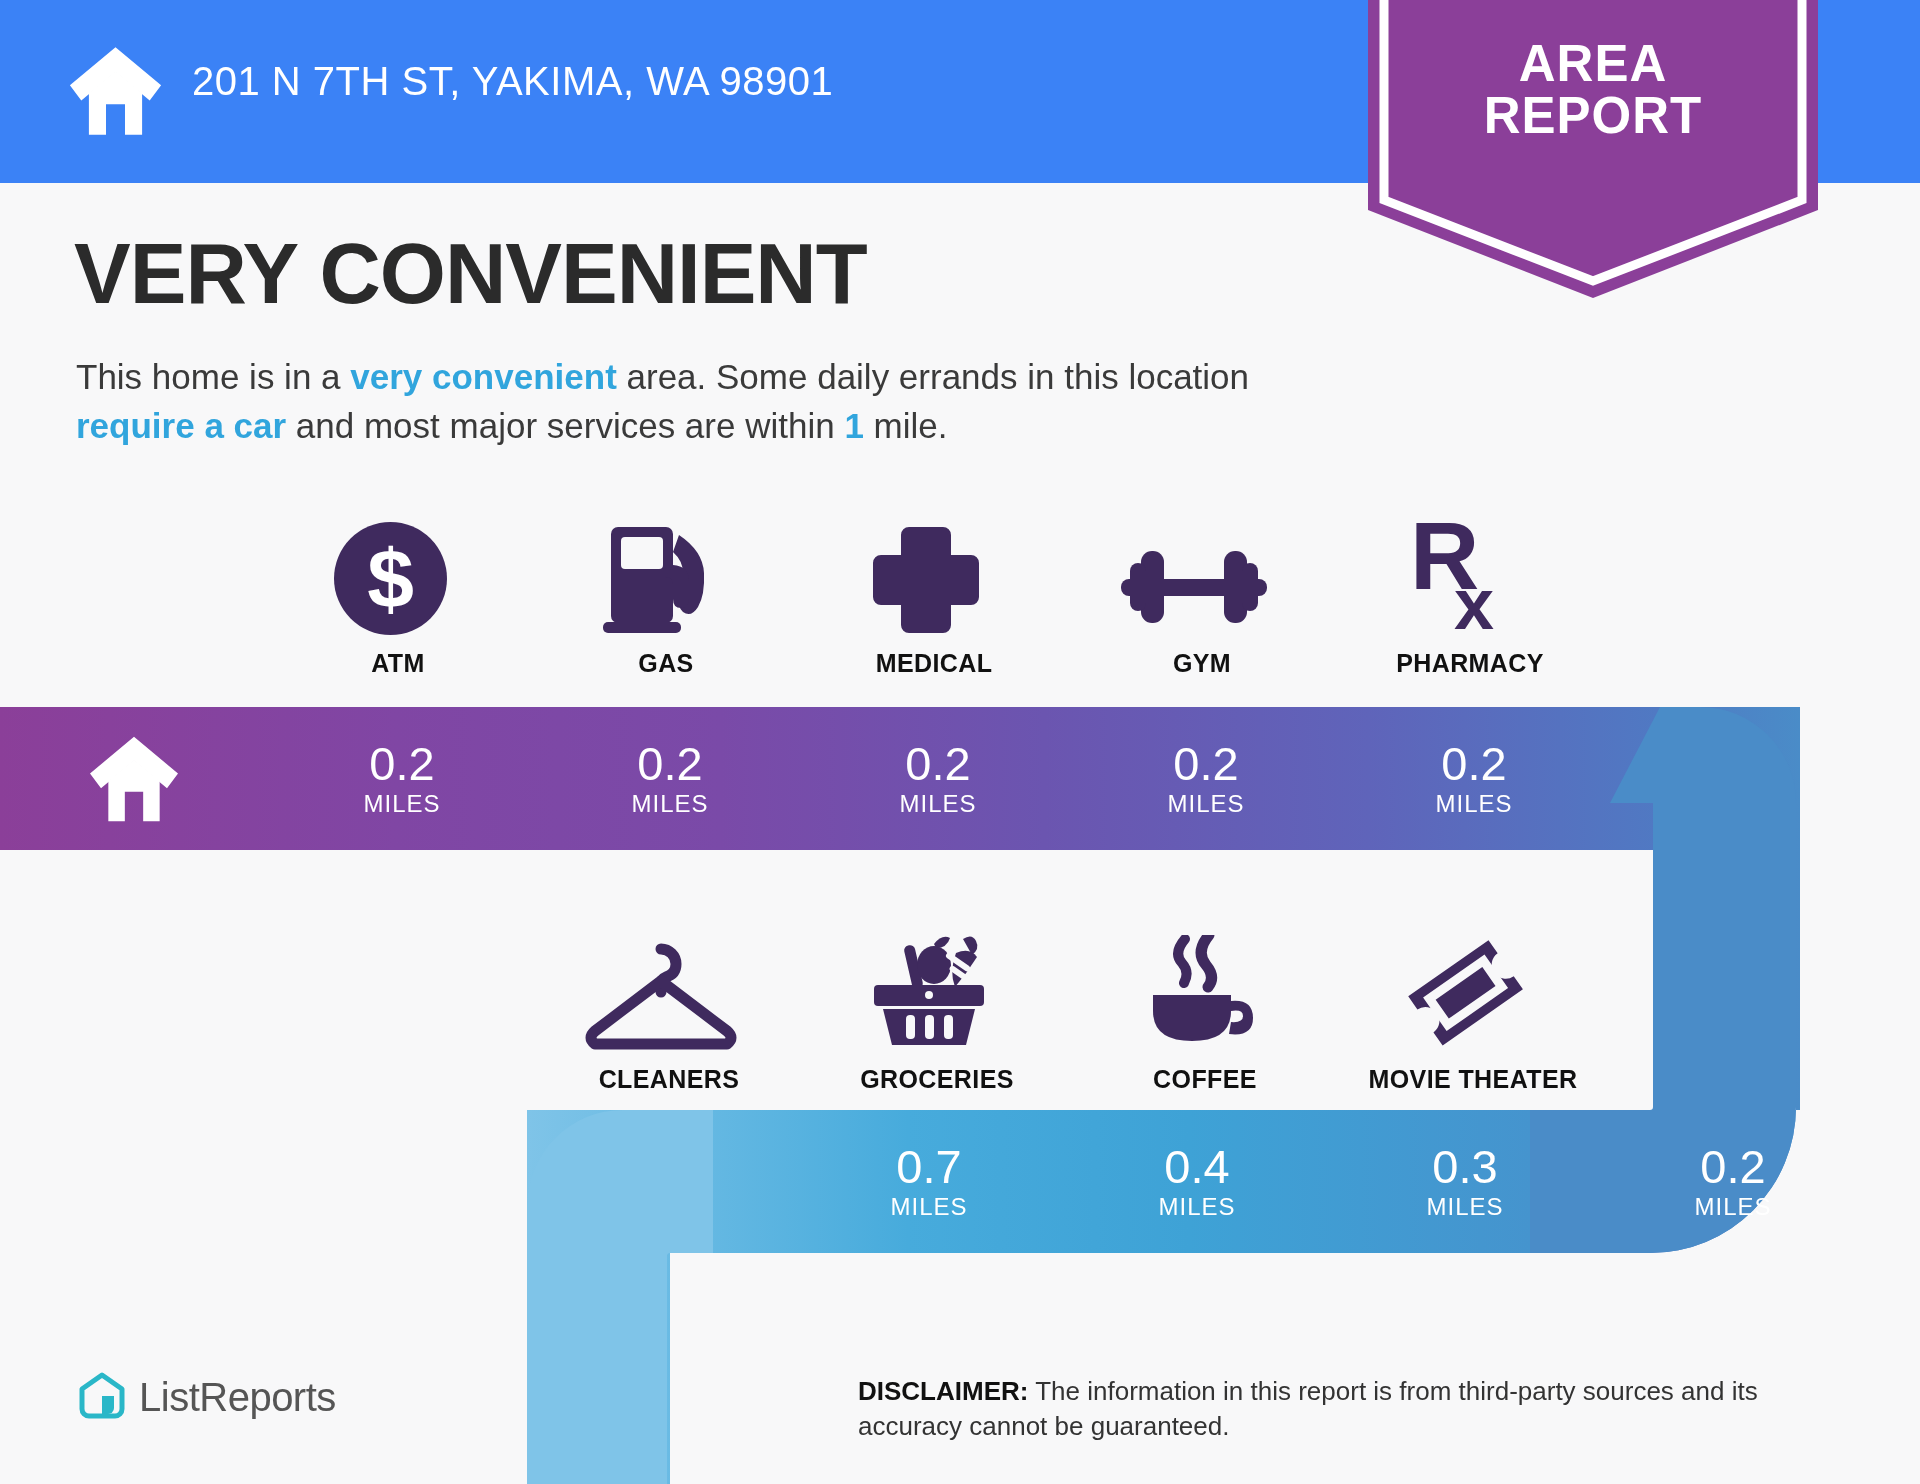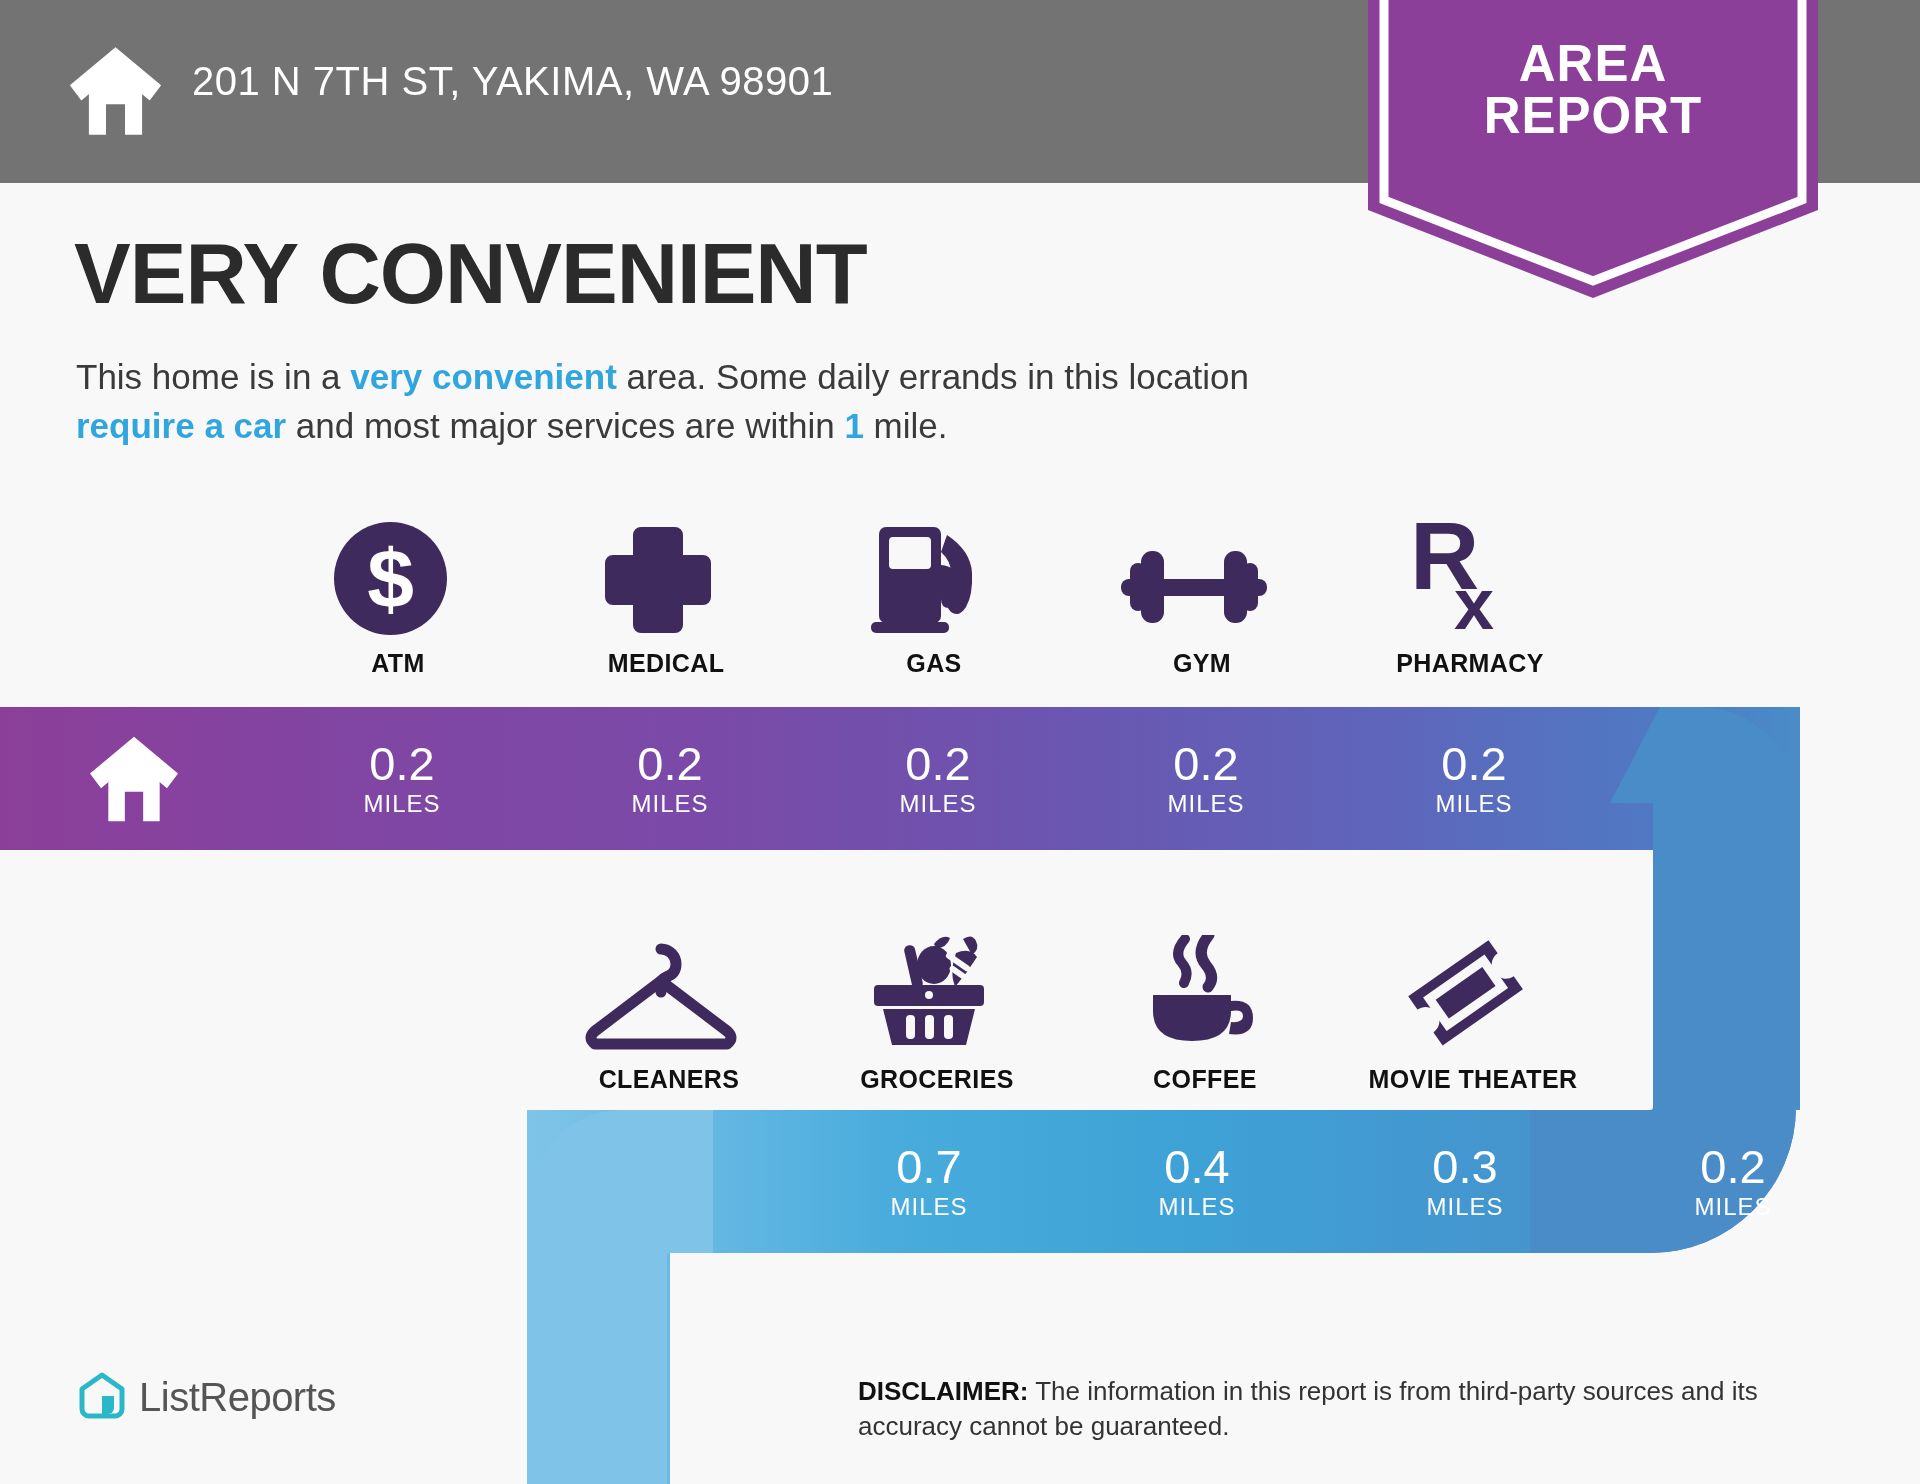--- a/index.html
+++ b/index.html
@@ -7,21 +7,21 @@
   body {
     background:#f8f8f9;
     font-family:"Liberation Sans", sans-serif;
     position:relative;
     overflow:hidden;
   }
 
   
   #header {
     position:absolute; left:0; top:0; width:1920px; height:183px;
-    background:#737373;
+    background:#3b82f6;
   }
   #header-home-icon { position:absolute; left:68px; top:45px; width:95px; height:92px; }
   #header-address {
     position:absolute; left:192px; top:59px;
     color:#ffffff; font-size:40px; font-weight:500; letter-spacing:0.5px;
     white-space:nowrap;
   }
 
   
   #badge { position:absolute; left:1368px; top:0; width:481px; height:298px; }
@@ -115,38 +115,38 @@
       <svg width="113" height="113" viewBox="0 0 113 113">
         <circle cx="56.5" cy="56.5" r="56.5" fill="#3f2a5e"></circle>
         <text x="56.5" y="86" text-anchor="middle" font-family="Liberation Sans, sans-serif" font-size="84" font-weight="700" fill="#ffffff">$</text>
       </svg>
     </div>
     <div class="icon-label">ATM</div>
   </div>
 
   <div class="icon-cell">
     <div class="icon-art">
-      <svg width="110" height="110" viewBox="0 0 110 110">
-        <path d="M38 2 h34 a8 8 0 0 1 8 8 v20 h20 a8 8 0 0 1 8 8 v34 a8 8 0 0 1 -8 8 h-20 v20 a8 8 0 0 1 -8 8 h-34 a8 8 0 0 1 -8 -8 v-20 h-20 a8 8 0 0 1 -8 -8 v-34 a8 8 0 0 1 8 -8 h20 v-20 a8 8 0 0 1 8 -8 Z" fill="#3f2a5e"></path>
-      </svg>
-    </div>
-    <div class="icon-label">MEDICAL</div>
-  </div>
-
-  <div class="icon-cell">
-    <div class="icon-art">
       <svg width="118" height="112" viewBox="0 0 118 112">
         <rect x="12" y="4" width="62" height="96" rx="7" fill="#3f2a5e"></rect>
         <rect x="22" y="14" width="42" height="32" rx="4" fill="#f8f8f9"></rect>
         <rect x="4" y="99" width="78" height="11" rx="5" fill="#3f2a5e"></rect>
         <path d="M80 12 q24 16 25 38 q1 22 -6 34 q-7 11 -15 5 q-6 -5 -3 -16 q3 -12 3 -23 q0 -12 -10 -21 Z" fill="#3f2a5e"></path>
         <path d="M74 42 q16 1 16 16 v18 q0 9 -8 9 q-8 0 -8 -9 v-15 q0 -7 -8 -7 Z" fill="#3f2a5e"></path>
       </svg>
     </div>
     <div class="icon-label">GAS</div>
+  </div>
+
+  <div class="icon-cell">
+    <div class="icon-art">
+      <svg width="110" height="110" viewBox="0 0 110 110">
+        <path d="M38 2 h34 a8 8 0 0 1 8 8 v20 h20 a8 8 0 0 1 8 8 v34 a8 8 0 0 1 -8 8 h-20 v20 a8 8 0 0 1 -8 8 h-34 a8 8 0 0 1 -8 -8 v-20 h-20 a8 8 0 0 1 -8 -8 v-34 a8 8 0 0 1 8 -8 h20 v-20 a8 8 0 0 1 8 -8 Z" fill="#3f2a5e"></path>
+      </svg>
+    </div>
+    <div class="icon-label">MEDICAL</div>
   </div>
 
   <div class="icon-cell">
     <div class="icon-art">
       <svg width="162" height="96" viewBox="0 0 162 96">
         <rect x="8" y="40" width="146" height="17" rx="8" fill="#3f2a5e"></rect>
         <rect x="28" y="12" width="23" height="72" rx="11" fill="#3f2a5e"></rect>
         <rect x="111" y="12" width="23" height="72" rx="11" fill="#3f2a5e"></rect>
         <rect x="17" y="24" width="16" height="48" rx="8" fill="#3f2a5e"></rect>
         <rect x="129" y="24" width="16" height="48" rx="8" fill="#3f2a5e"></rect>

